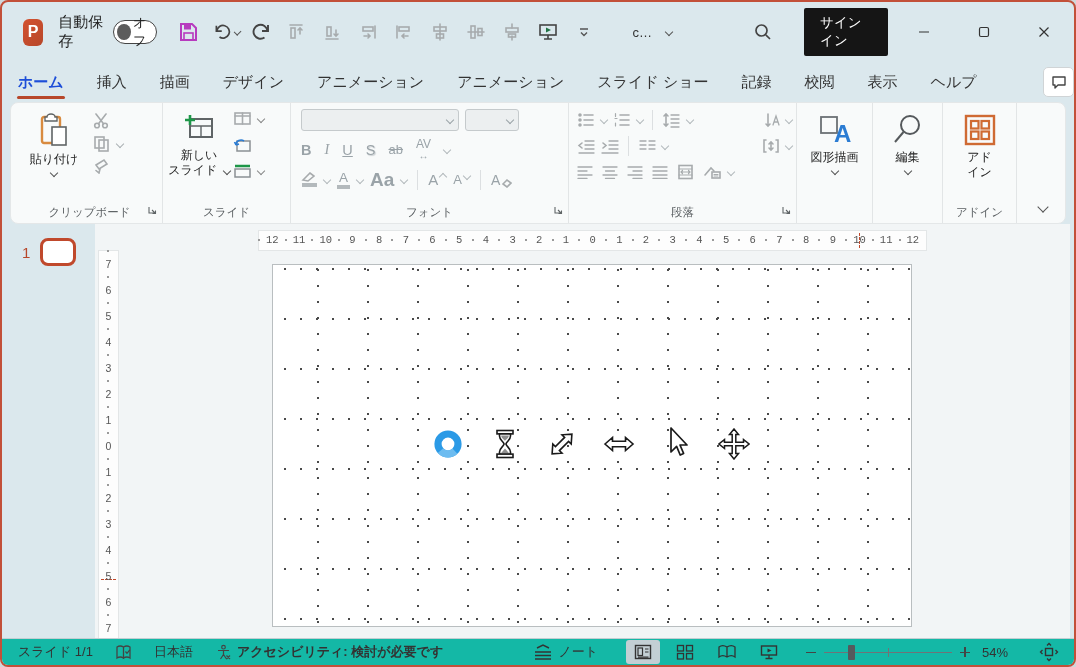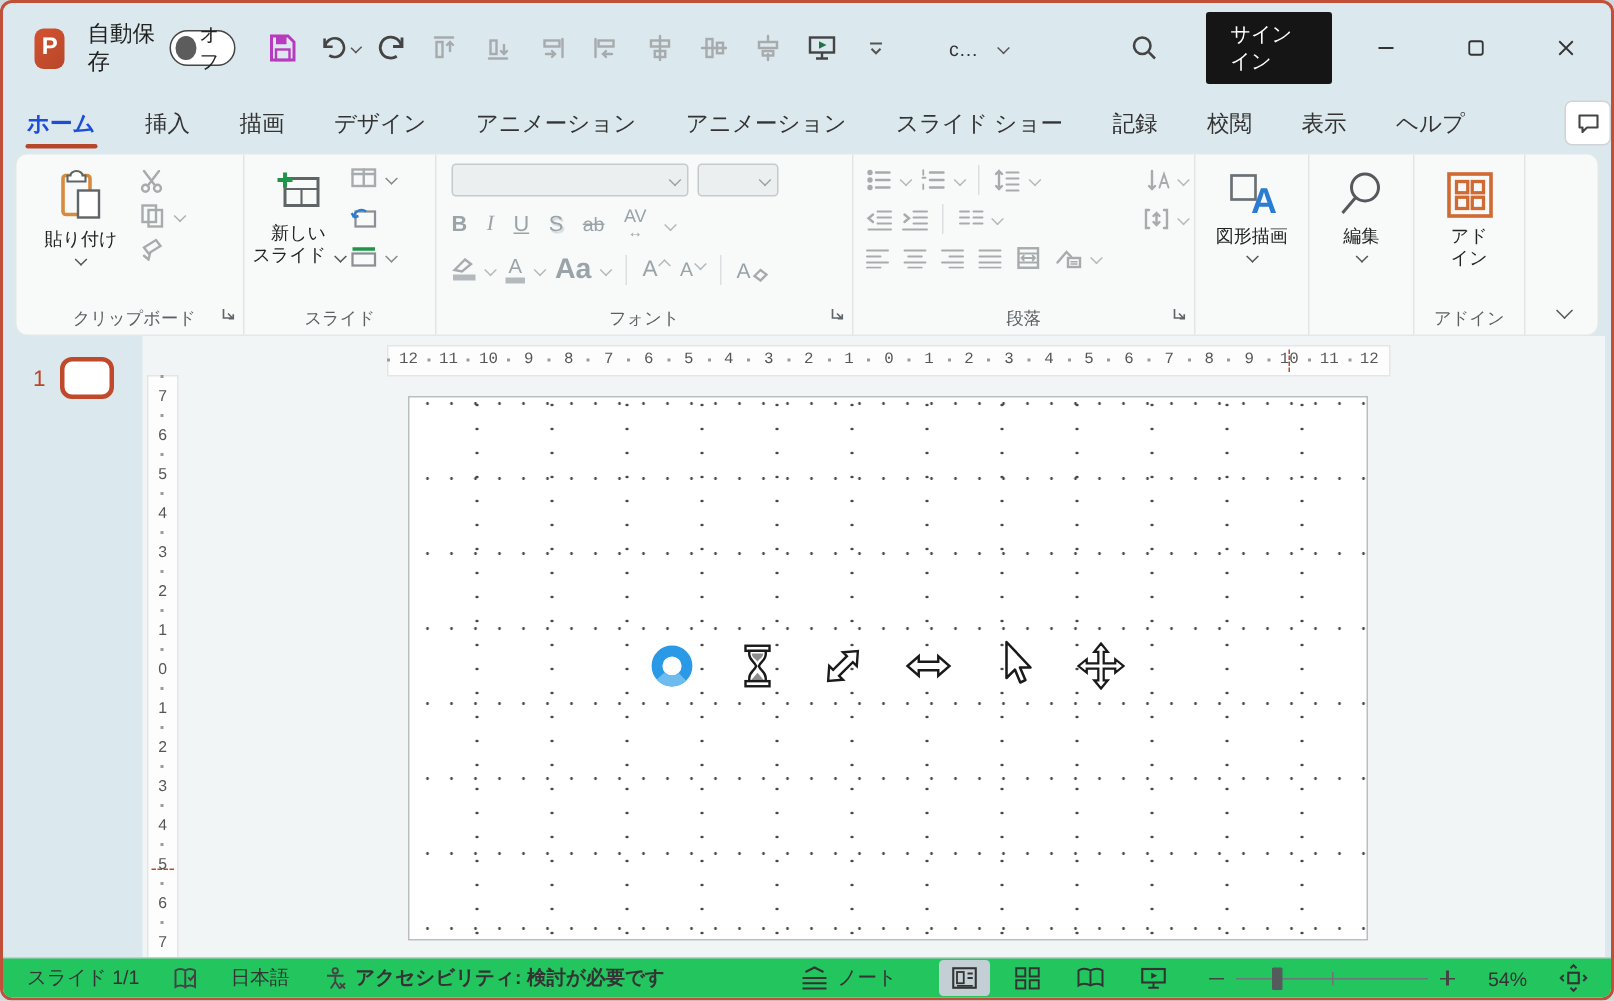--- a/index.html
+++ b/index.html
@@ -85,37 +85,37 @@
   .slide-canvas { position:absolute; left:177px; top:40px; width:640px; height:363px;
                   background:#fff; border:1px solid #b9bec0; cursor:crosshair;
                   background-image:
                     radial-gradient(circle,#4a4a4a 0.8px,transparent 1.1px),
                     radial-gradient(circle,#4a4a4a 0.8px,transparent 1.1px);
                   background-size:50px 16px,16px 50px;
                   background-position:20px 29px,20px 29px; }
   .cursor-icon { position:absolute; width:32px; height:32px; }
 
   
-  .statusbar { position:absolute; left:0; right:0; bottom:0; height:27px; background:#22c55e;
+  .statusbar { position:absolute; left:0; right:0; bottom:0; height:27px; background:#14b8a6;
                border-top:1px solid #c3ced2; display:flex; align-items:center; font-size:13px; color:#333; }
   .sb-item { display:flex; align-items:center; gap:5px; margin-left:22px; cursor:pointer; white-space:nowrap; }
   .sb-item.first { margin-left:16px; }
   .sb-right { margin-left:auto; display:flex; align-items:center; }
   .viewbtn { width:34px; height:24px; display:flex; align-items:center; justify-content:center;
              border-radius:3px; cursor:pointer; margin-left:8px; }
   .viewbtn.active { background:#c3cfd4; }
   .zoom-minus,.zoom-plus { width:22px; height:22px; position:relative; cursor:pointer; margin:0 2px; }
   .zoom-minus::before { content:""; position:absolute; left:6px; top:10.5px; width:10px; height:1.6px; background:#444; }
   .zoom-plus::before { content:""; position:absolute; left:6px; top:10.5px; width:10px; height:1.6px; background:#444; }
   .zoom-plus::after { content:""; position:absolute; left:10.2px; top:6.3px; width:1.6px; height:10px; background:#444; }
   .zoom-track { width:128px; height:22px; position:relative; cursor:pointer; }
   .zoom-track .line { position:absolute; left:0; right:0; top:10.7px; height:1.2px; background:#6f7477; }
   .zoom-track .mid { position:absolute; left:50%; top:7px; width:1.2px; height:9px; background:#6f7477; }
   .zoom-thumb { position:absolute; left:24px; top:4px; width:7px; height:15px; background:#555a5d; border-radius:1px; }
-  .zoom-pct { width:46px; text-align:center; margin-left:4px; }
+  .zoom-pct { width:46px; text-align:left; margin-left:4px; }
   .fit-btn { width:30px; height:24px; margin:0 10px 0 6px; display:flex; align-items:center; justify-content:center; cursor:pointer; }
 </style>
 </head>
 <body>
 
 <div class="window">
 
   <div class="titlebar">
     <div class="ppt-logo">P</div>
     <span class="autosave">自動保存</span>

